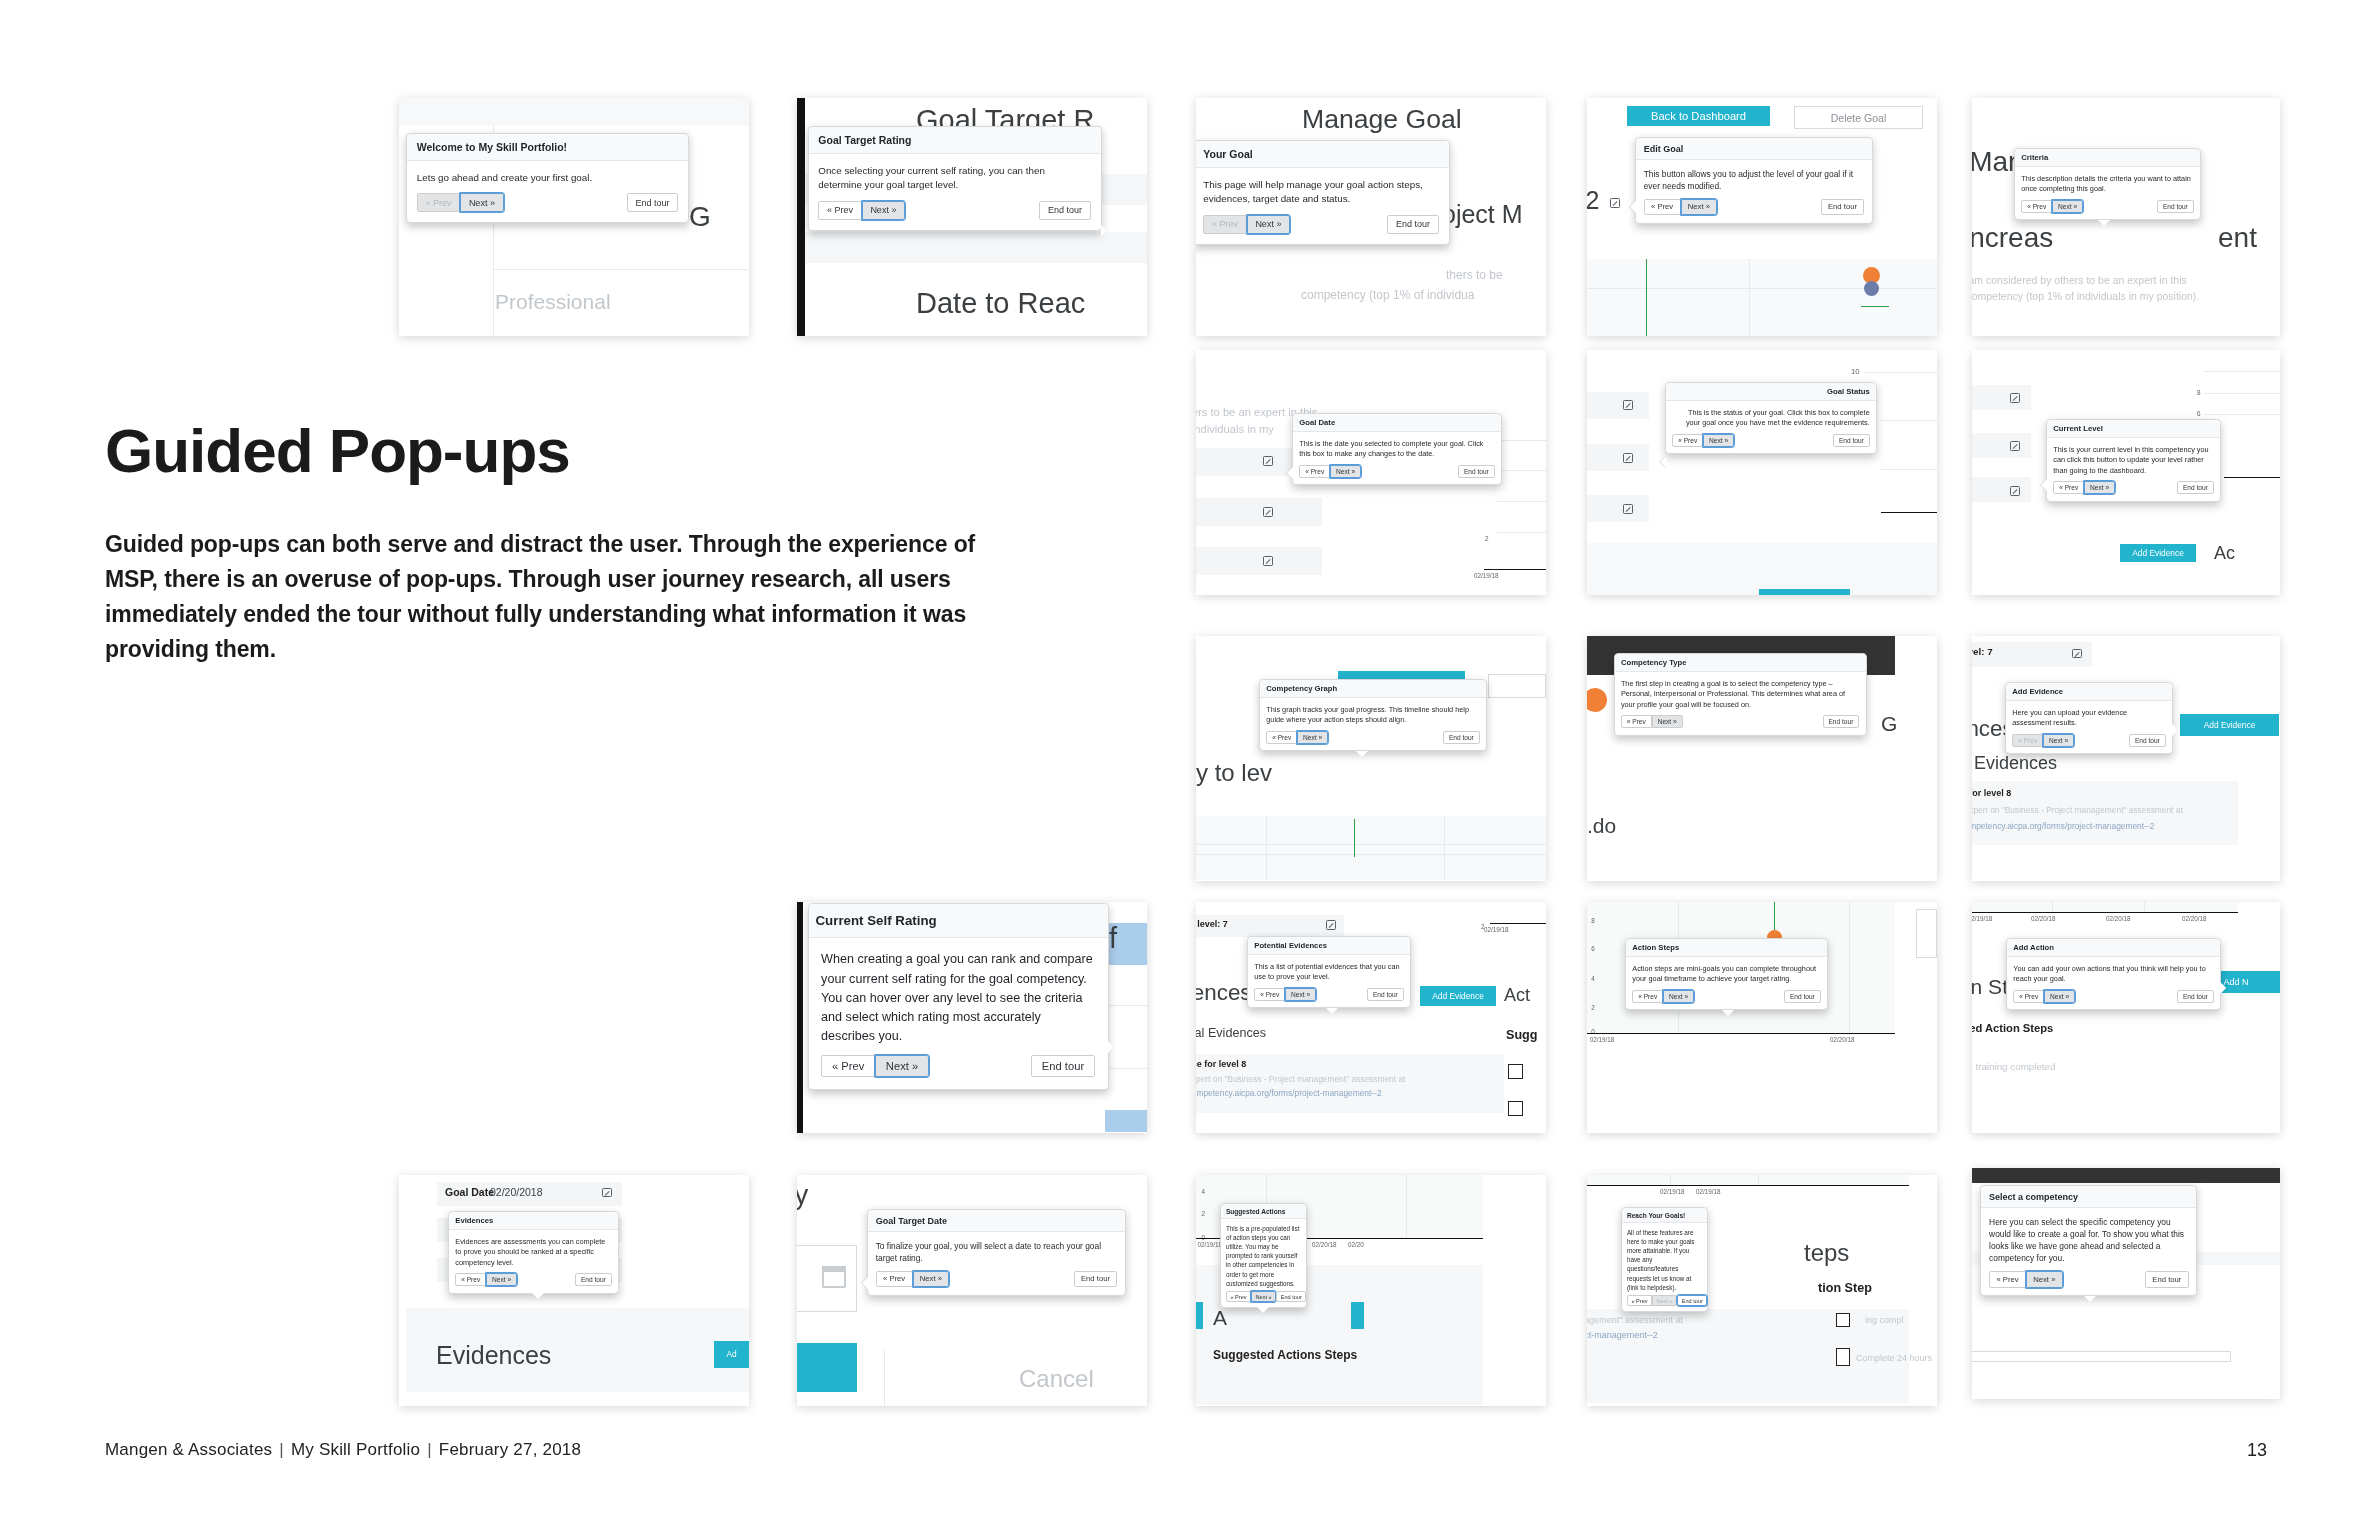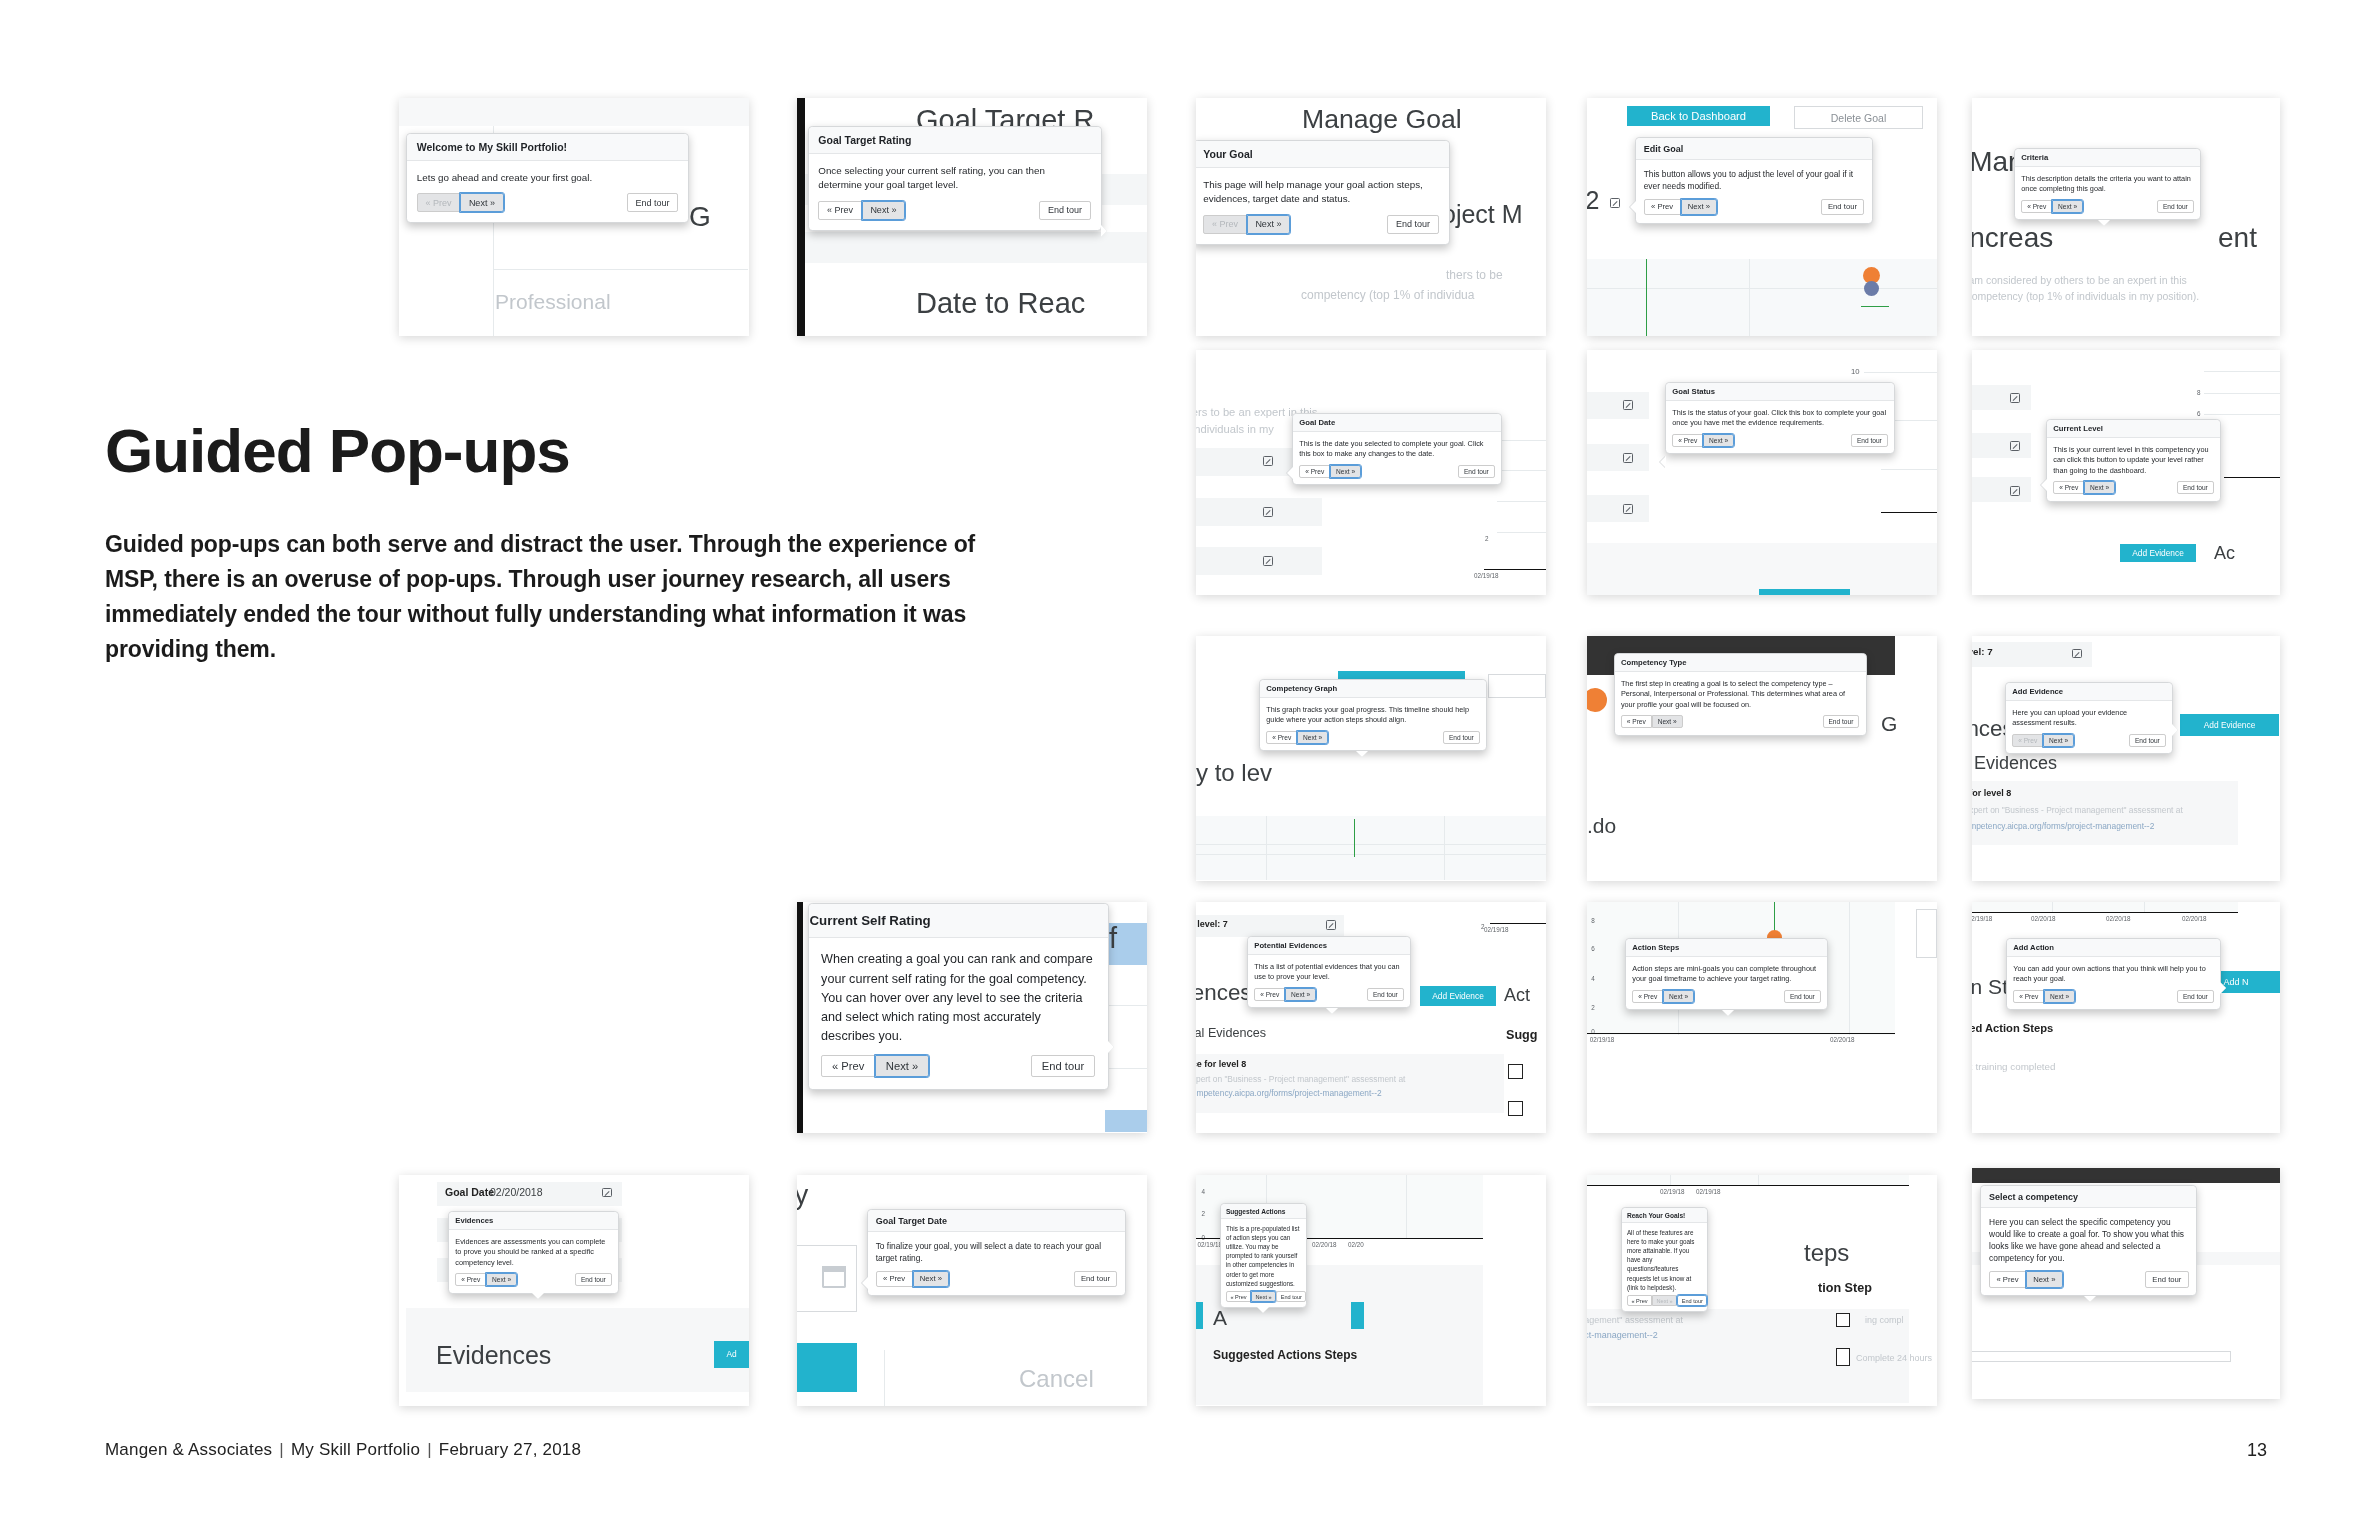--- a/index.html
+++ b/index.html
@@ -89,21 +89,21 @@
   .p-s .pop-title { font-size:9px; padding:5.6px 7.7px; }
   .p-s .pop-body  { font-size:8.4px; line-height:1.45; padding:7.7px 7.7px 6.3px; }
   .p-s .pop-nav   { padding:0 7.7px 7.7px; }
   .p-s .btn       { font-size:7.7px; padding:2.8px 6.3px; }
 
   .p-m .pop-title { font-size:10.5px; padding:7px 9.8px; }
   .p-m .pop-body  { font-size:9.8px; line-height:1.5; padding:9.8px 9.8px 7.7px; }
   .p-m .pop-nav   { padding:0 9.8px 9.8px; }
   .p-m .btn       { font-size:9px; padding:3.5px 7.7px; }
 
-  .p-l .pop-title { font-size:13.3px; padding:9px 1px; }
+  .p-l .pop-title { font-size:13.3px; padding:9px 7px; }
   .p-l .pop-body  { font-size:12.6px; line-height:1.52; padding:12px 12.6px 9px; }
   .p-l .pop-nav   { padding:0 12.6px 12px; }
   .p-l .btn       { font-size:11.2px; padding:4.2px 9.8px; }
 
   .p-xs .pop-title { font-size:7.7px; padding:4.2px 6.3px; }
   .p-xs .pop-body  { font-size:7.3px; line-height:1.45; padding:6.3px 6.3px 4.9px; }
   .p-xs .pop-nav   { padding:0 6.3px 6.3px; }
   .p-xs .btn       { font-size:6.6px; padding:2.1px 4.9px; }
 </style>
 </head>
@@ -262,21 +262,21 @@
   <div class="bg-row" style="left:0; top:145px; width:62px; height:26.6px;"></div>
   <span class="edit-ico" style="left:36px; top:50px;"></span>
   <span class="edit-ico" style="left:36px; top:103px;"></span>
   <span class="edit-ico" style="left:36px; top:154px;"></span>
   <div class="grid-line-h" style="left:294px; top:70px; width:56px;"></div>
   <div class="grid-line-h" style="left:294px; top:119px; width:56px;"></div>
   <div class="axis-line" style="left:294px; top:162px; width:56px;"></div>
   <div class="bg-band" style="left:0; top:193px; width:350px; height:52px; background:#f7f8f9;"></div>
   <div class="bg-cyan" style="left:172px; top:239px; width:91px; height:15.4px;"></div>
 
-  <div class="pop p-xs" style="left:78px; top:32px; width:230px;">
+  <div class="pop p-xs" style="left:78px; top:32px; width:212px;text-align:right;">
     <div class="pop-title">Goal Status</div>
     <div class="pop-body">This is the status of your goal. Click this box to complete your goal once you have met the evidence requirements.</div>
     <div class="pop-nav">
       <span class="btn prev">« Prev</span>
       <span class="btn next focus">Next »</span>
       <span class="btn endtour">End tour</span>
     </div>
     <div class="arrow-l" style="left:-6.3px; top:73px;"></div>
   </div>
 </div>

